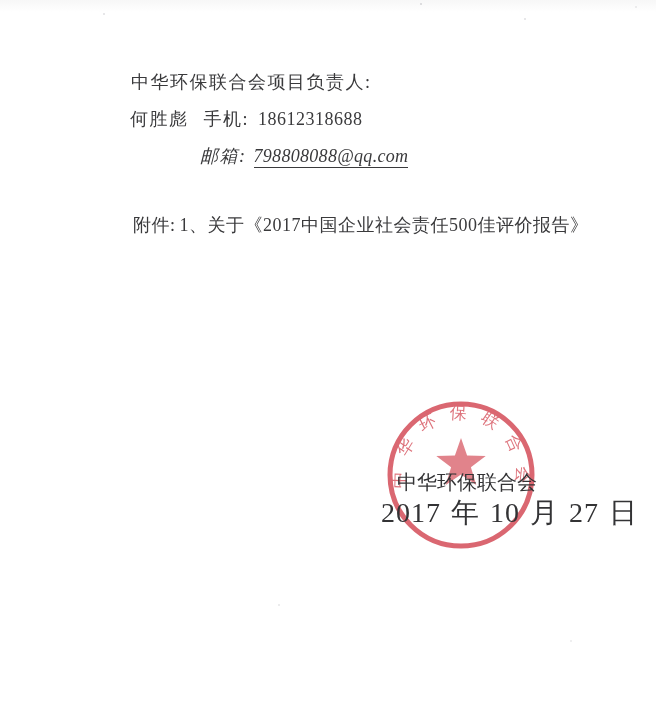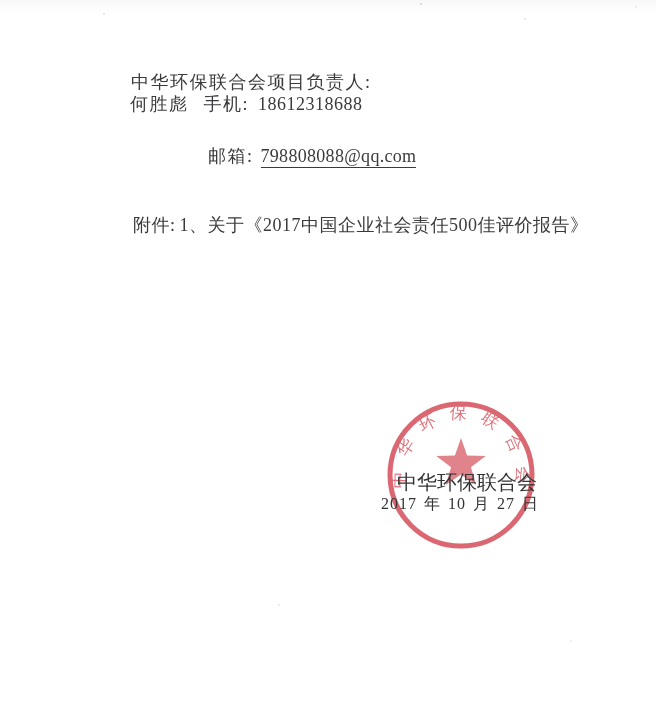--- a/index.html
+++ b/index.html
@@ -23,24 +23,24 @@
   .line {
     position: absolute;
     margin: 0;
     font-size: 18px;
     line-height: 24px;
     letter-spacing: 1.5px;
     white-space: nowrap;
     color: #3a3a3c;
   }
   .l1 { left: 131px; top: 70px; }
-  .l2 { left: 130px; top: 92px; font-family: Liberation Serif, serif; }
+  .l2 { left: 130px; top: 107px; font-family: Liberation Serif, serif; }
   .l2 .phone-label  { margin-left: 15px; }
   .l2 .phone-number { margin-left: 9px; letter-spacing: 0.5px; }
-  .l3 { left: 208px; top: 144px; }
+  .l3 { left: 200px; top: 144px; font-style: italic; }
   .l3 .email {
     margin-left: 7px;
     letter-spacing: 0.3px;
     border-bottom: 1px solid #3a3a3c;
     padding-bottom: 1px;
   }
   .l4 { left: 133px; top: 213px; letter-spacing: 0.5px; }
   .l4 .att-no { margin-left: 4px; }
   .l5 { left: 216px; top: 251px; letter-spacing: 4px; }
   .l6 { left: 182px; top: 283px; letter-spacing: 1.5px; }
@@ -65,21 +65,21 @@
   }
   .sig-org {
     left: 397px;
     top: 469px;
     font-size: 20px;
     letter-spacing: 0px;
   }
   .sig-date {
     left: 381px;
     top: 494px;
-    font-size: 16px;
+    font-size: 28px;
     letter-spacing: 1px;
     word-spacing: 2px;
   }
 
   .noise {
     position: absolute;
     left: 103px;
     top: 13px;
     width: 2px;
     height: 2px;

